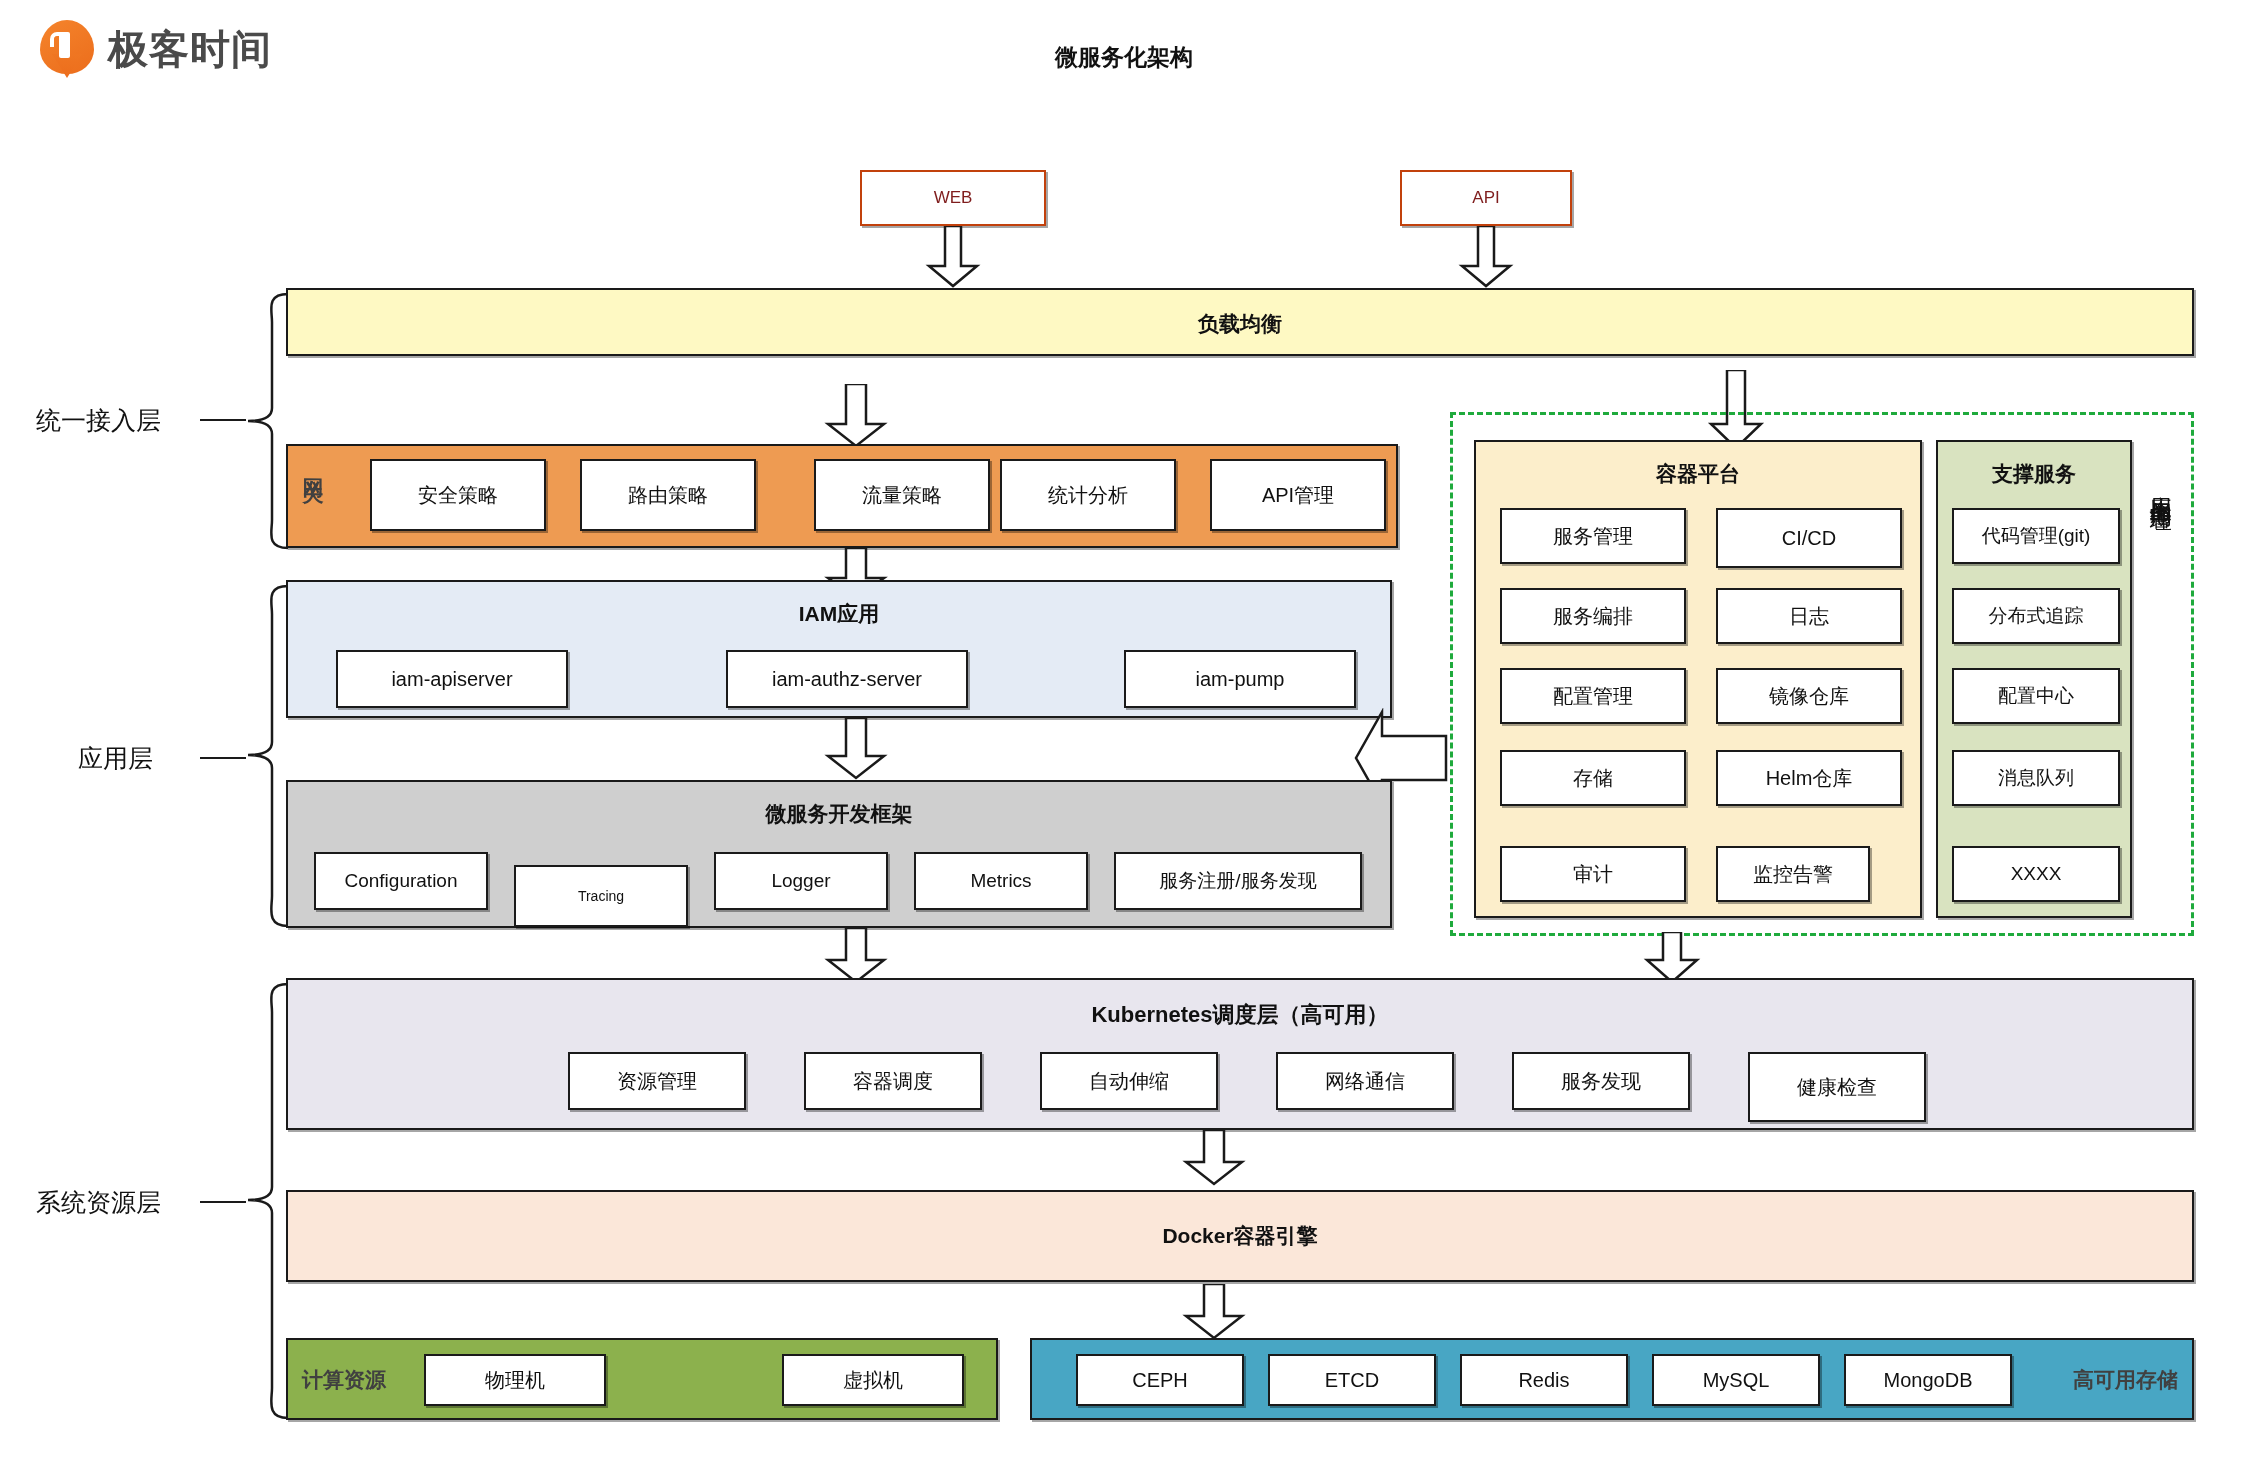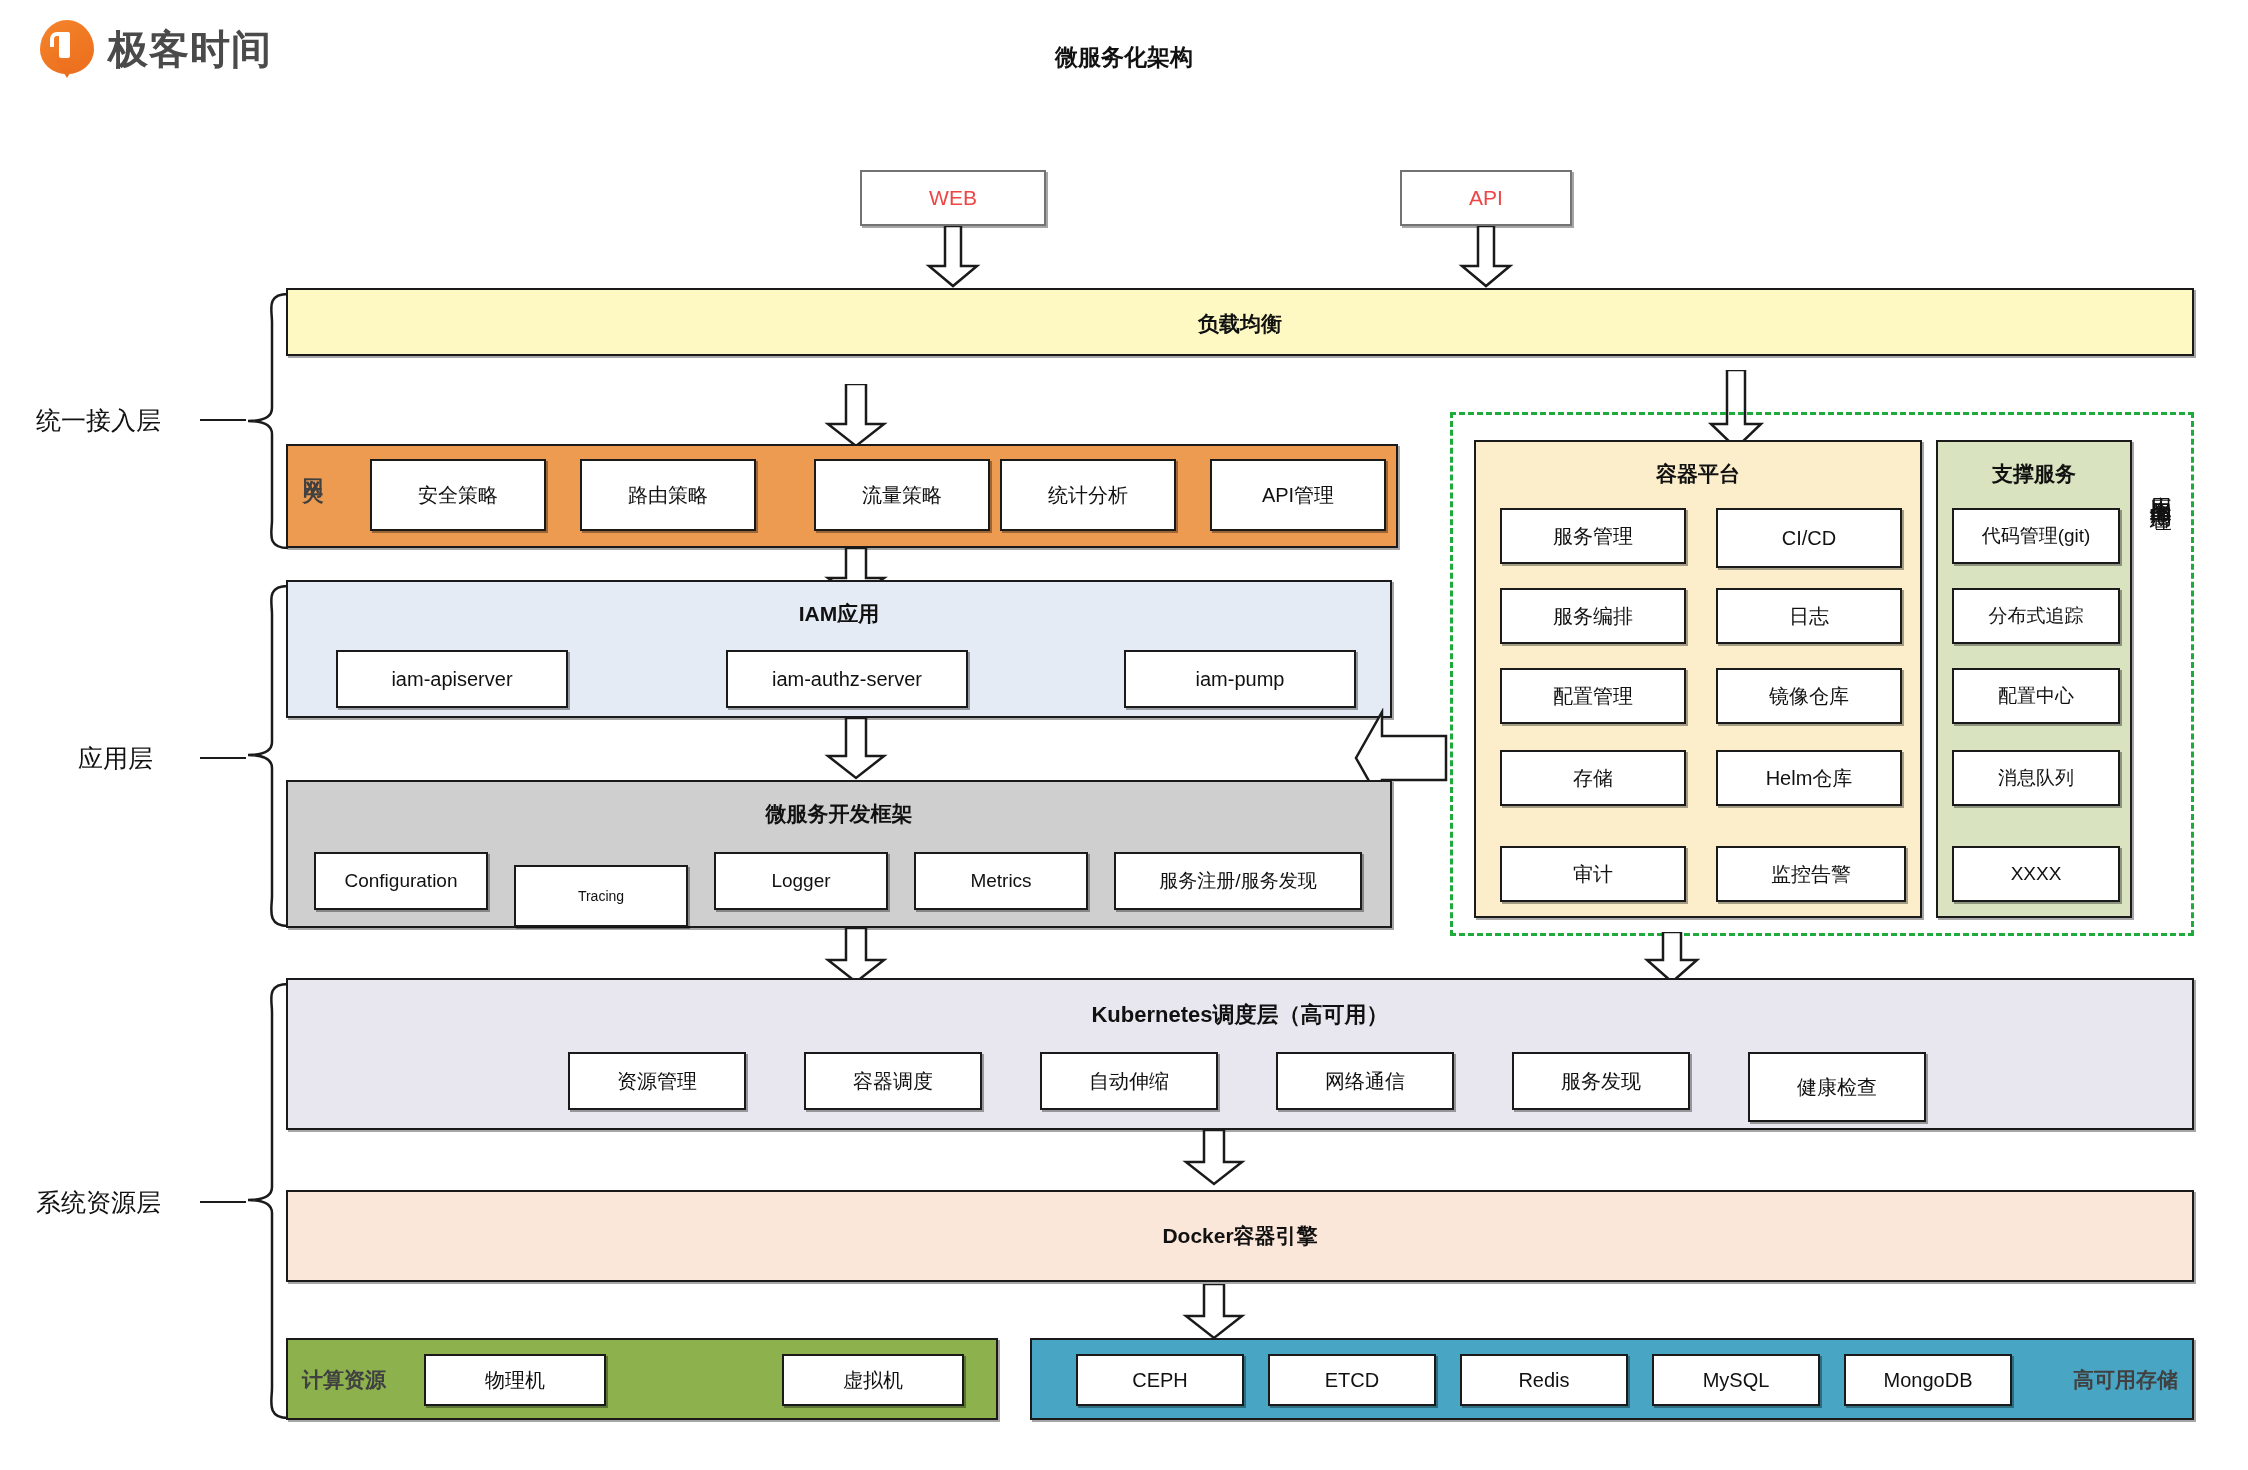--- a/index.html
+++ b/index.html
@@ -42,23 +42,23 @@
 
   
   #title{
     position:absolute;left:0;top:42px;width:2248px;text-align:center;
     font-size:23px;font-weight:bold;color:#111;
   }
 
   
   .box{
     position:absolute;box-sizing:border-box;
-    border:2px solid #737373;background:#fff;
+    border:2px solid #c2410c;background:#fff;
     display:flex;align-items:center;justify-content:center;
-    font-size:21px;color:#ef4444;
+    font-size:17px;color:#7f1d1d;
     box-shadow:2px 2px 0 rgba(0,0,0,.35);
   }
   .panel{
     position:absolute;box-sizing:border-box;
     border:2px solid #1a1a1a;
     box-shadow:2px 2px 0 rgba(0,0,0,.35);
   }
   .panel-title{
     position:absolute;left:0;right:0;text-align:center;
     font-size:21px;font-weight:bold;color:#111;
@@ -210,21 +210,21 @@
   <div class="chip" style="left:1500px;top:508px;width:186px;height:56px;">服务管理</div>
   <div class="chip" style="left:1500px;top:588px;width:186px;height:56px;">服务编排</div>
   <div class="chip" style="left:1500px;top:668px;width:186px;height:56px;">配置管理</div>
   <div class="chip" style="left:1500px;top:750px;width:186px;height:56px;">存储</div>
   <div class="chip" style="left:1500px;top:846px;width:186px;height:56px;">审计</div>
 
   <div class="chip" style="left:1716px;top:508px;width:186px;height:60px;">CI/CD</div>
   <div class="chip" style="left:1716px;top:588px;width:186px;height:56px;">日志</div>
   <div class="chip" style="left:1716px;top:668px;width:186px;height:56px;">镜像仓库</div>
   <div class="chip" style="left:1716px;top:750px;width:186px;height:56px;">Helm仓库</div>
-  <div class="chip" style="left:1716px;top:846px;width:190px;height:56px;">监控告警</div>
+  <div class="chip" style="left:1716px;top:846px;width:154px;height:56px;">监控告警</div>
 
   <div class="panel f-support" style="left:1936px;top:440px;width:196px;height:478px;">
     <div class="panel-title" style="top:18px;">支撑服务</div>
   </div>
   <div class="chip" style="left:1952px;top:508px;width:168px;height:56px;font-size:19px;">代码管理(git)</div>
   <div class="chip" style="left:1952px;top:588px;width:168px;height:56px;font-size:19px;">分布式追踪</div>
   <div class="chip" style="left:1952px;top:668px;width:168px;height:56px;font-size:19px;">配置中心</div>
   <div class="chip" style="left:1952px;top:750px;width:168px;height:56px;font-size:19px;">消息队列</div>
   <div class="chip" style="left:1952px;top:846px;width:168px;height:56px;font-size:19px;">XXXX</div>
 

